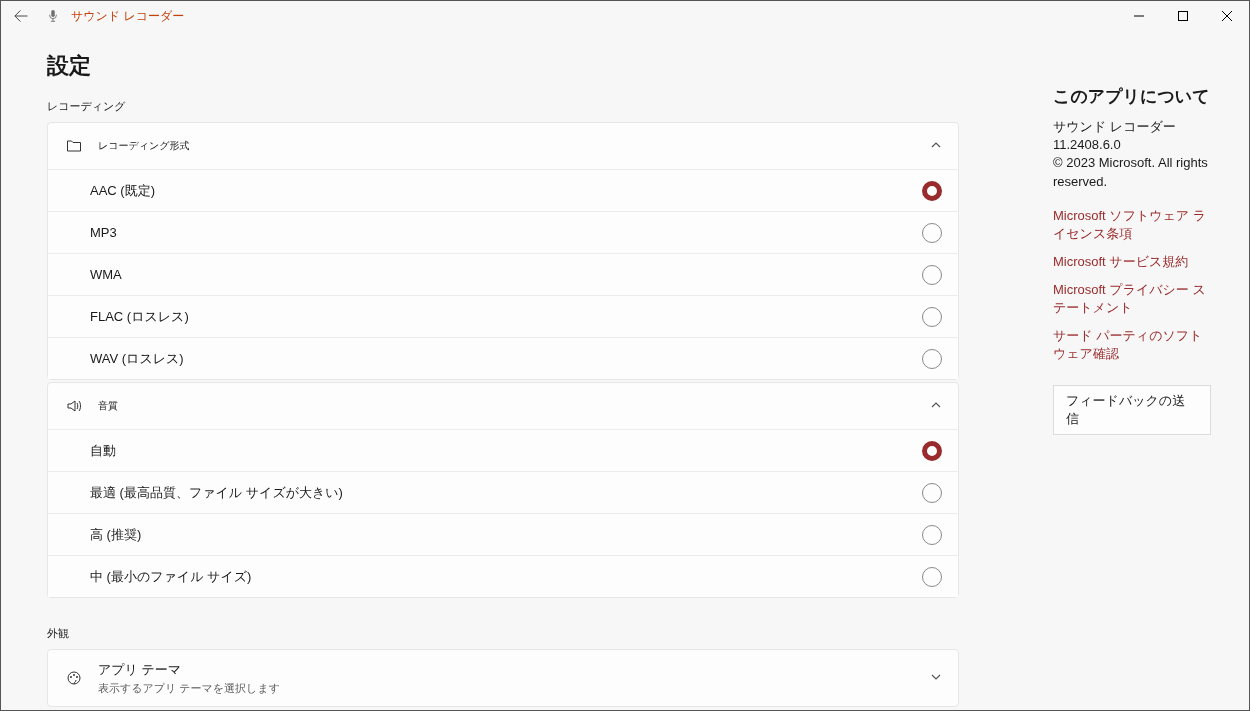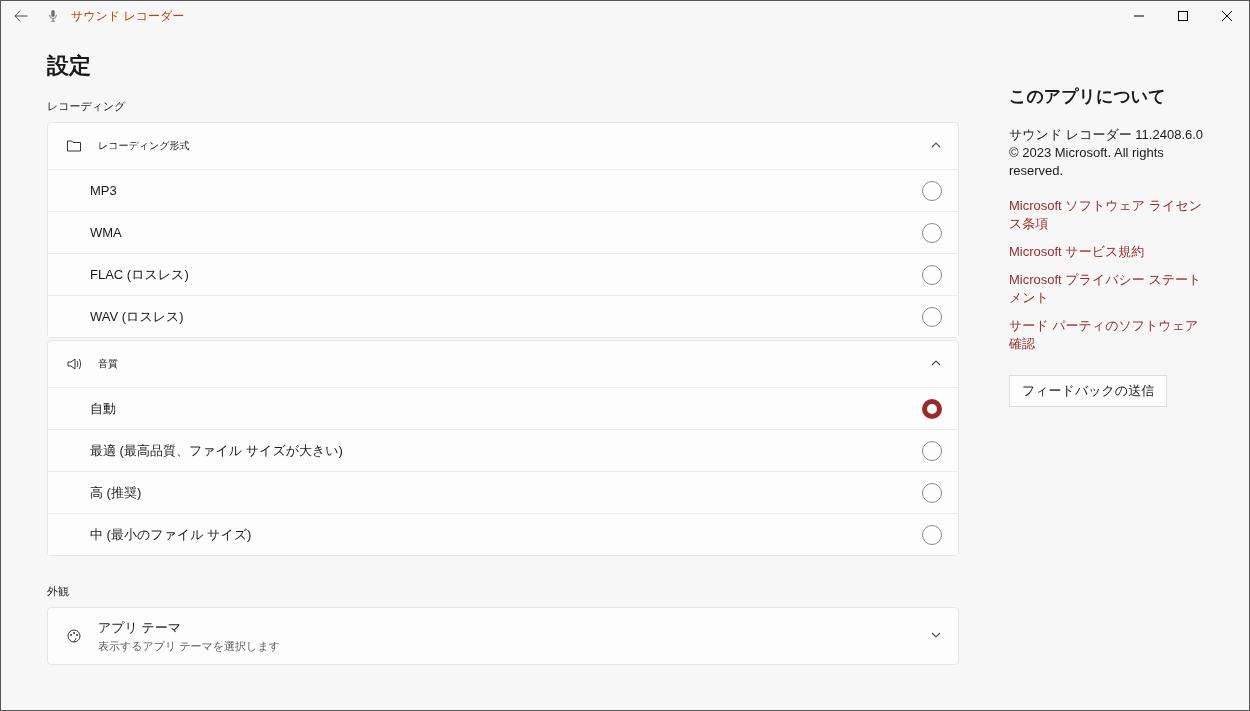--- a/index.html
+++ b/index.html
@@ -39,20 +39,21 @@
     display: flex; align-items: center; justify-content: center;
     cursor: pointer;
   }
 
   
   .content {
     display: flex;
     padding: 20px 38px 0 46px;
     height: calc(100% - 30px);
     overflow: hidden;
+    gap: 44px;
   }
   .main-col { flex: 0 0 912px; max-width: 912px; }
   .side-col { flex: 1; padding-left: 50px; padding-top: 34px; }
 
   h1.page-title { font-size: 22px; font-weight: 600; margin-bottom: 18px; }
   h2.section-label { font-size: 11px; font-weight: 400; color: #1a1a1a; margin-bottom: 8px; margin-top: 2px; }
 
   .card {
     background: #fdfdfd;
     border: 1px solid #e6e6e6;
@@ -101,21 +102,21 @@
     border-radius: 50%;
     display: inline-block;
     position: relative;
   }
   .radio.checked {
     border: 5px solid #9a2b2c;
     background: #fff;
   }
 
   
-  .side-title { font-size: 17px; font-weight: 600; margin-bottom: 18px; }
+  .side-title { font-size: 17px; font-weight: 600; margin-bottom: 10px; }
   .side-text { font-size: 13px; line-height: 1.4; }
   .side-links { margin-top: 16px; display:flex; flex-direction:column; gap: 10px; }
   .side-links a { color: #9a2b2c; text-decoration: none; font-size: 13px; cursor: pointer; }
   .feedback-btn {
     margin-top: 22px;
     display: inline-block;
     padding: 6px 12px;
     background: #fdfdfd;
     border: 1px solid #dcdcdc;
     border-radius: 0;
@@ -173,20 +174,24 @@
             </svg>
         </span>
         <span class="htitle">レコーディング形式</span>
         <span class="chev">
           <svg width="12" height="12" viewBox="0 0 12 12">
               <path d="M2 8l4-4 4 4" stroke="#555" stroke-width="1.2" fill="none"></path>
             </svg>
         </span>
       </div>
       <div class="option-row">
+        <span class="option-label">AAC (既定)</span>
+        <span class="radio checked"></span>
+      </div>
+      <div class="option-row">
         <span class="option-label">MP3</span>
         <span class="radio"></span>
       </div>
       <div class="option-row">
         <span class="option-label">WMA</span>
         <span class="radio"></span>
       </div>
       <div class="option-row">
         <span class="option-label">FLAC (ロスレス)</span>
         <span class="radio"></span>

